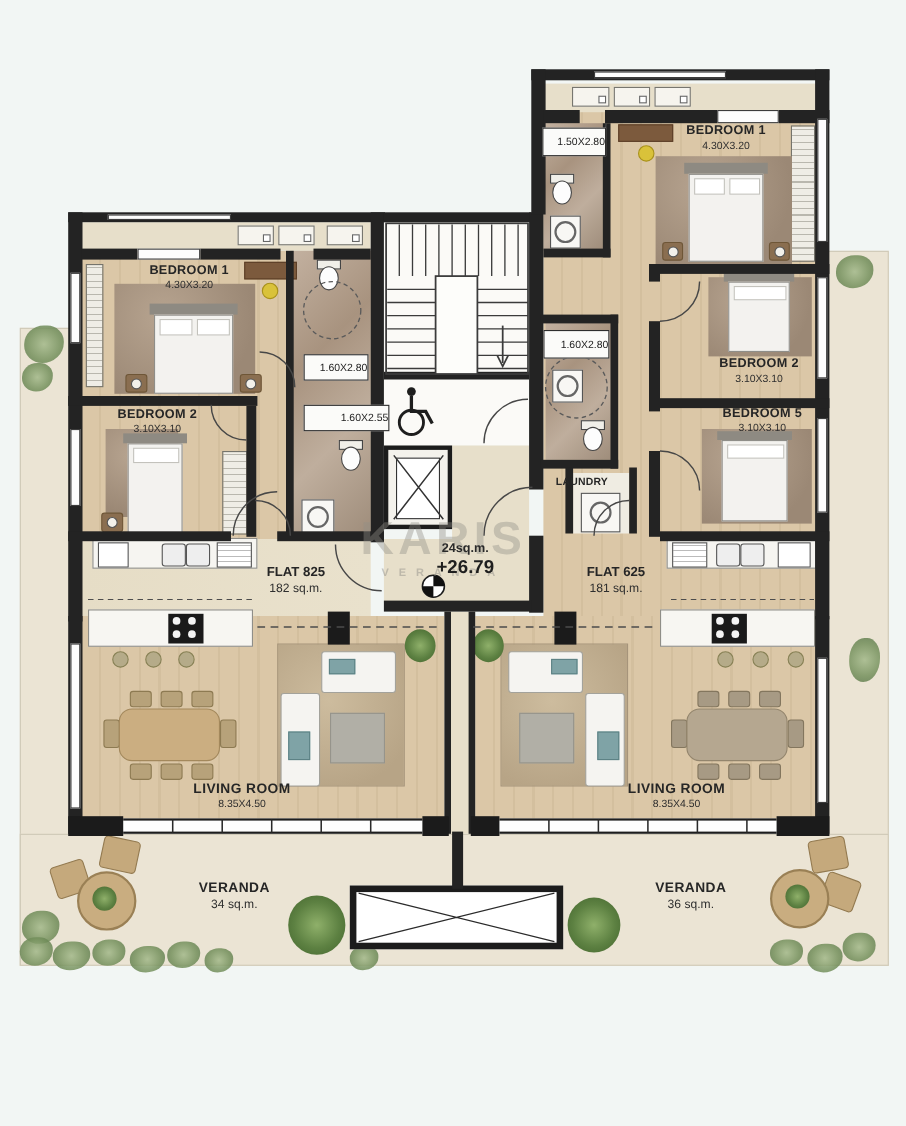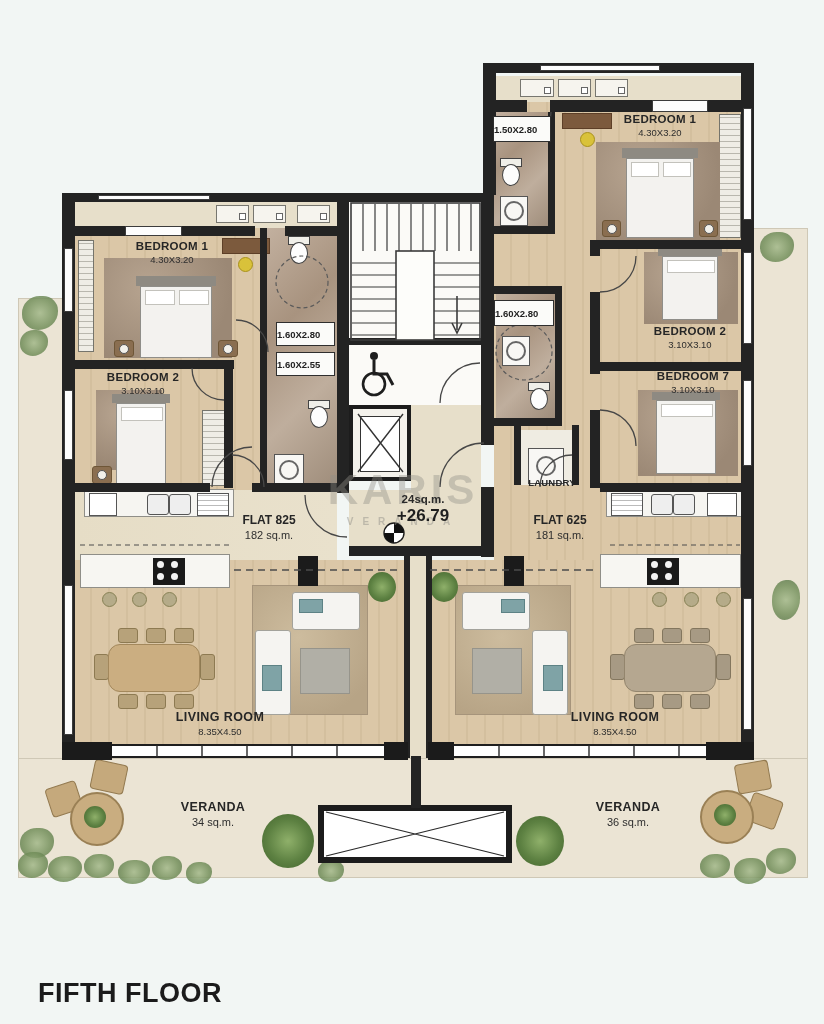--- a/index.html
+++ b/index.html
@@ -55,21 +55,21 @@
   
   .lblgroup{position:absolute;display:flex;flex-direction:column;align-items:center;transform:translateX(-50%);z-index:50;white-space:nowrap;}
   .rm{font-size:11.5px;font-weight:700;color:#262626;letter-spacing:.3px;}
   .dm{font-size:9.5px;font-weight:500;color:#2e2e2e;margin-top:2px;}
   .flat-name{font-size:12px;font-weight:700;color:#262626;}
   .flat-area{font-size:11px;font-weight:500;color:#2e2e2e;margin-top:2px;}
   .big-room{font-size:12.5px;font-weight:700;color:#262626;letter-spacing:.4px;}
   .core-area{font-size:11.5px;font-weight:700;color:#2a2a2a;}
   .core-level{font-size:17px;font-weight:700;color:#1f1f1f;margin-top:1px;}
   .laundry-lbl{font-size:9.5px;font-weight:700;color:#262626;letter-spacing:.2px;}
-  .lblbox{position:absolute;background:#fbfbf9;border:1px solid #2e2e2e;display:flex;align-items:center;justify-content:flex-start;font-size:9.5px;font-weight:700;color:#222;z-index:45;box-sizing:border-box;}
+  .lblbox{position:absolute;background:#fbfbf9;border:1px solid #2e2e2e;display:flex;align-items:center;justify-content:flex-end;font-size:9.5px;font-weight:400;color:#222;z-index:45;box-sizing:border-box;}
   .wm{position:absolute;left:403px;top:466px;transform:translateX(-50%);display:flex;flex-direction:column;align-items:center;z-index:40;pointer-events:none;}
   .wm .wm1{font-size:42px;font-weight:700;color:rgba(145,142,136,.40);letter-spacing:4px;}
   .wm .wm2{font-size:10px;font-weight:600;color:rgba(145,142,136,.48);letter-spacing:9px;margin-top:2px;}
   .title{position:absolute;left:38px;top:978px;font-size:27px;font-weight:800;color:#1b1b1b;letter-spacing:.5px;z-index:60;}
   svg.overlay{position:absolute;left:0;top:0;z-index:38;pointer-events:none;}
   .skylight{position:absolute;left:318px;top:805px;width:194px;height:58px;background:#fff;border:6px solid #1c1c1c;z-index:25;box-sizing:border-box;}
   .elev{position:absolute;left:349px;top:405px;width:62px;height:76px;background:#f4f2ec;border:4px solid #1c1c1c;z-index:26;box-sizing:border-box;}
   .elev .car{position:absolute;left:7px;top:7px;width:38px;height:54px;background:#fff;border:1.5px solid #333;}
 </style>
 </head>
@@ -448,21 +448,21 @@
     <span class="rm">BEDROOM 1</span>
     <span class="dm">4.30X3.20</span>
   </div>
   <div class="lblgroup" style="left:143px;top:371px;">
     <span class="rm">BEDROOM 2</span>
     <span class="dm">3.10X3.10</span>
   </div>
   <div class="lblbox" style="left:276px;top:322px;width:59px;height:24px;">
     <span>1.60X2.80</span>
   </div>
-  <div class="lblbox" style="left:276px;top:352px;width:59px;height:24px;">
+  <div class="lblbox" style="left:276px;top:368px;width:78px;height:24px;">
     <span>1.60X2.55</span>
   </div>
   <div class="lblgroup" style="left:269px;top:513px;">
     <span class="flat-name">FLAT 825</span>
     <span class="flat-area">182 sq.m.</span>
   </div>
   <div class="lblgroup" style="left:220px;top:710px;">
     <span class="big-room">LIVING ROOM</span>
     <span class="dm">8.35X4.50</span>
   </div>
@@ -476,41 +476,40 @@
   </div>
   <div class="lblgroup" style="left:660px;top:113px;">
     <span class="rm">BEDROOM 1</span>
     <span class="dm">4.30X3.20</span>
   </div>
   <div class="lblgroup" style="left:690px;top:325px;">
     <span class="rm">BEDROOM 2</span>
     <span class="dm">3.10X3.10</span>
   </div>
   <div class="lblgroup" style="left:693px;top:370px;">
-    <span class="rm">BEDROOM 7</span>
+    <span class="rm">BEDROOM 5</span>
     <span class="dm">3.10X3.10</span>
   </div>
   <div class="lblbox" style="left:494px;top:300px;width:60px;height:26px;">
     <span>1.60X2.80</span>
   </div>
-  <div class="lblgroup" style="left:552px;top:433px;margin-top:44px;">
+  <div class="lblgroup" style="left:529px;top:433px;">
     <span class="laundry-lbl">LAUNDRY</span>
   </div>
   <div class="lblgroup" style="left:560px;top:513px;">
     <span class="flat-name">FLAT 625</span>
     <span class="flat-area">181 sq.m.</span>
   </div>
   <div class="lblgroup" style="left:615px;top:710px;">
     <span class="big-room">LIVING ROOM</span>
     <span class="dm">8.35X4.50</span>
   </div>
   <div class="lblgroup" style="left:628px;top:800px;">
     <span class="big-room">VERANDA</span>
     <span class="flat-area">36 sq.m.</span>
   </div>
 
   <div class="lblgroup" style="left:423px;top:493px;">
     <span class="core-area">24sq.m.</span>
     <span class="core-level">+26.79</span>
   </div>
 
-  <div class="title">FIFTH FLOOR</div>
 </div>
 
 </body></html>

